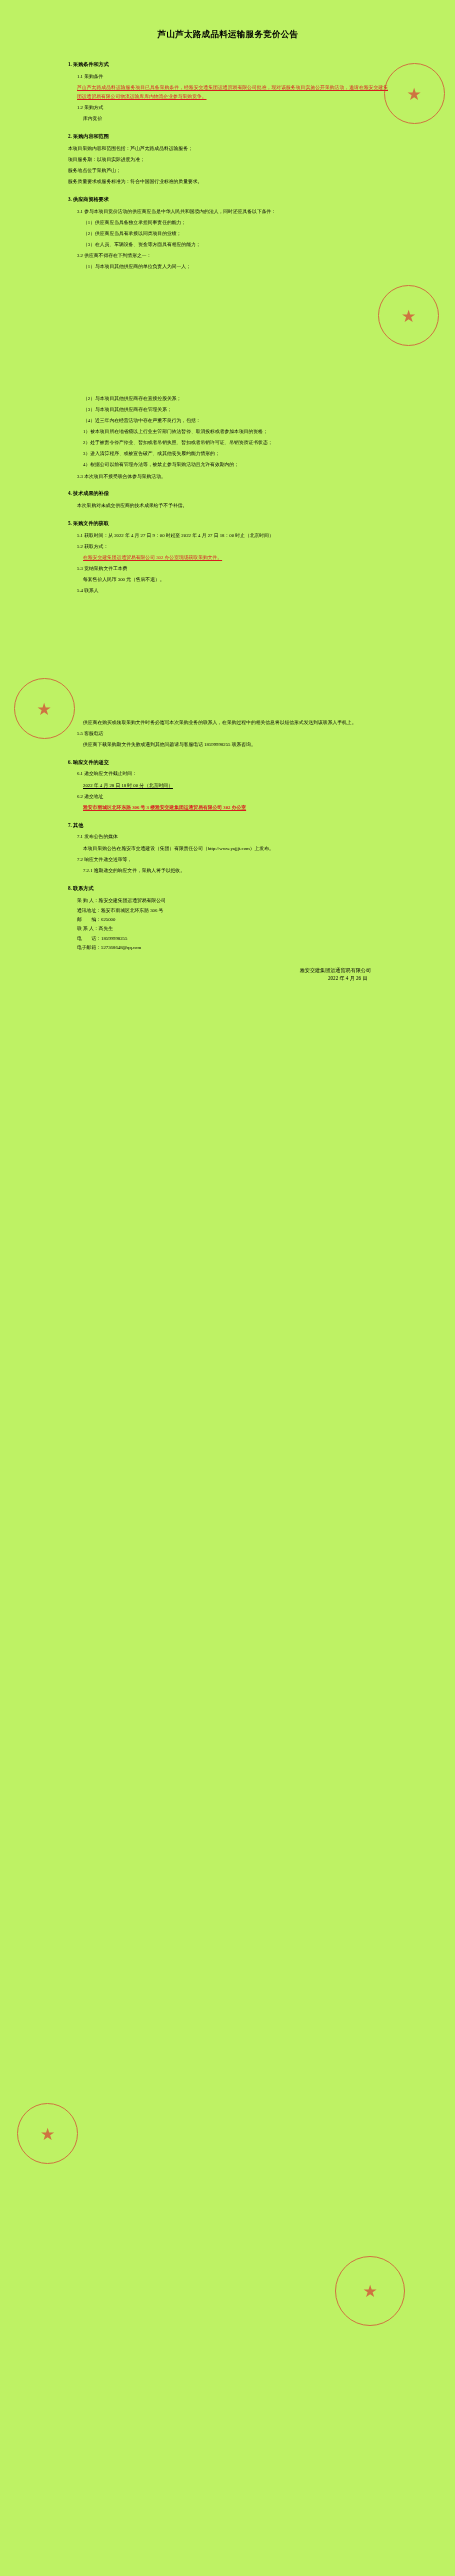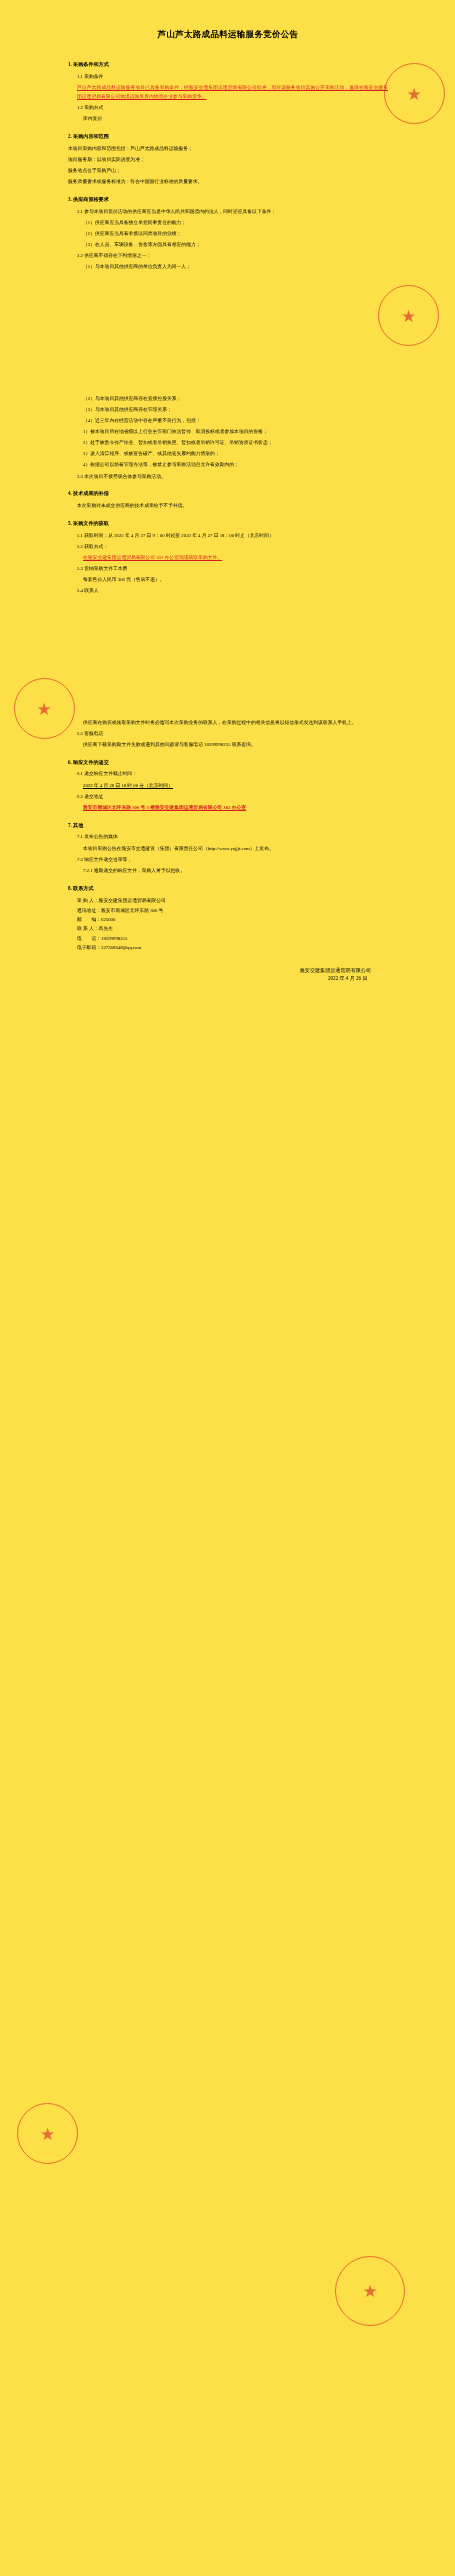--- a/index.html
+++ b/index.html
@@ -11,21 +11,21 @@
     width: 456px;
     font-family: "Liberation Serif", serif;
     color: #000000;
   }
   .page {
     position: relative;
     width: 456px;
     min-height: 2576px;
     box-sizing: border-box;
     padding: 23px 68px 34px 68px;
-    background: #fde047;
+    background: #bef264;
     overflow: hidden;
   }
   .doc-title {
     text-align: center;
     font-size: 8.5px;
     font-weight: bold;
     letter-spacing: 0.3px;
     margin: 5.7px 0 19.4px 0;
     font-family: "Liberation Serif", serif;
   }

